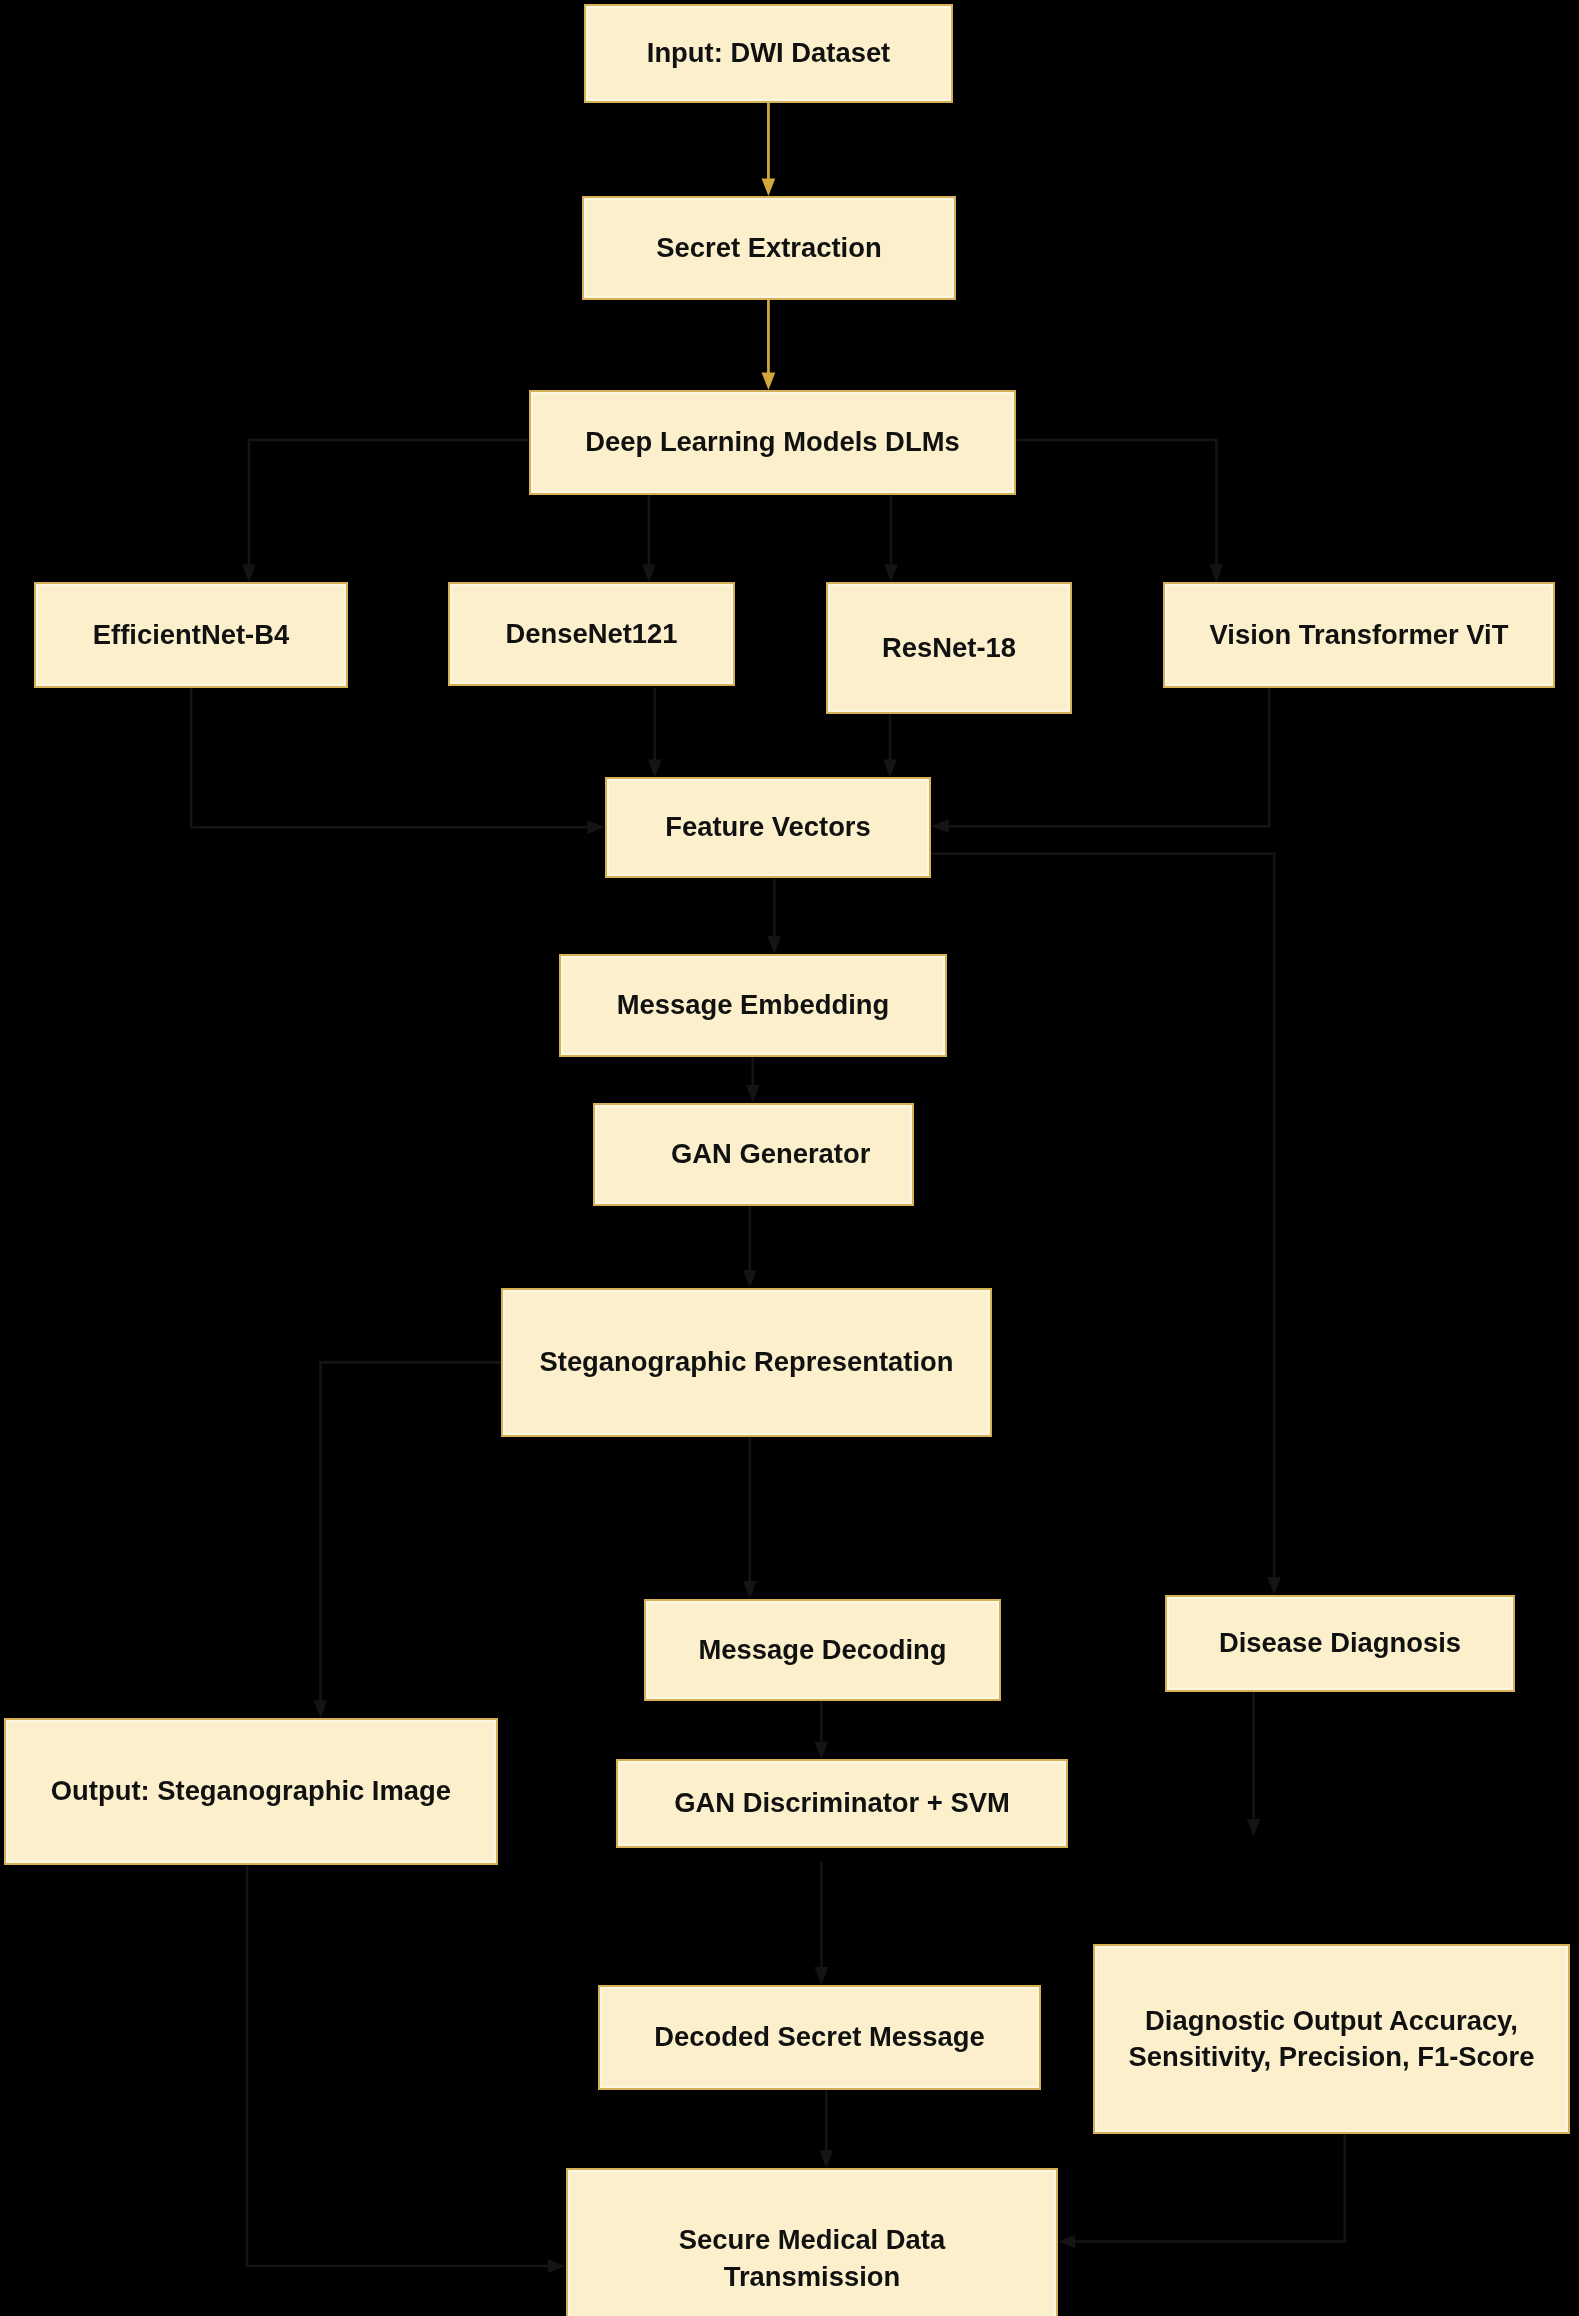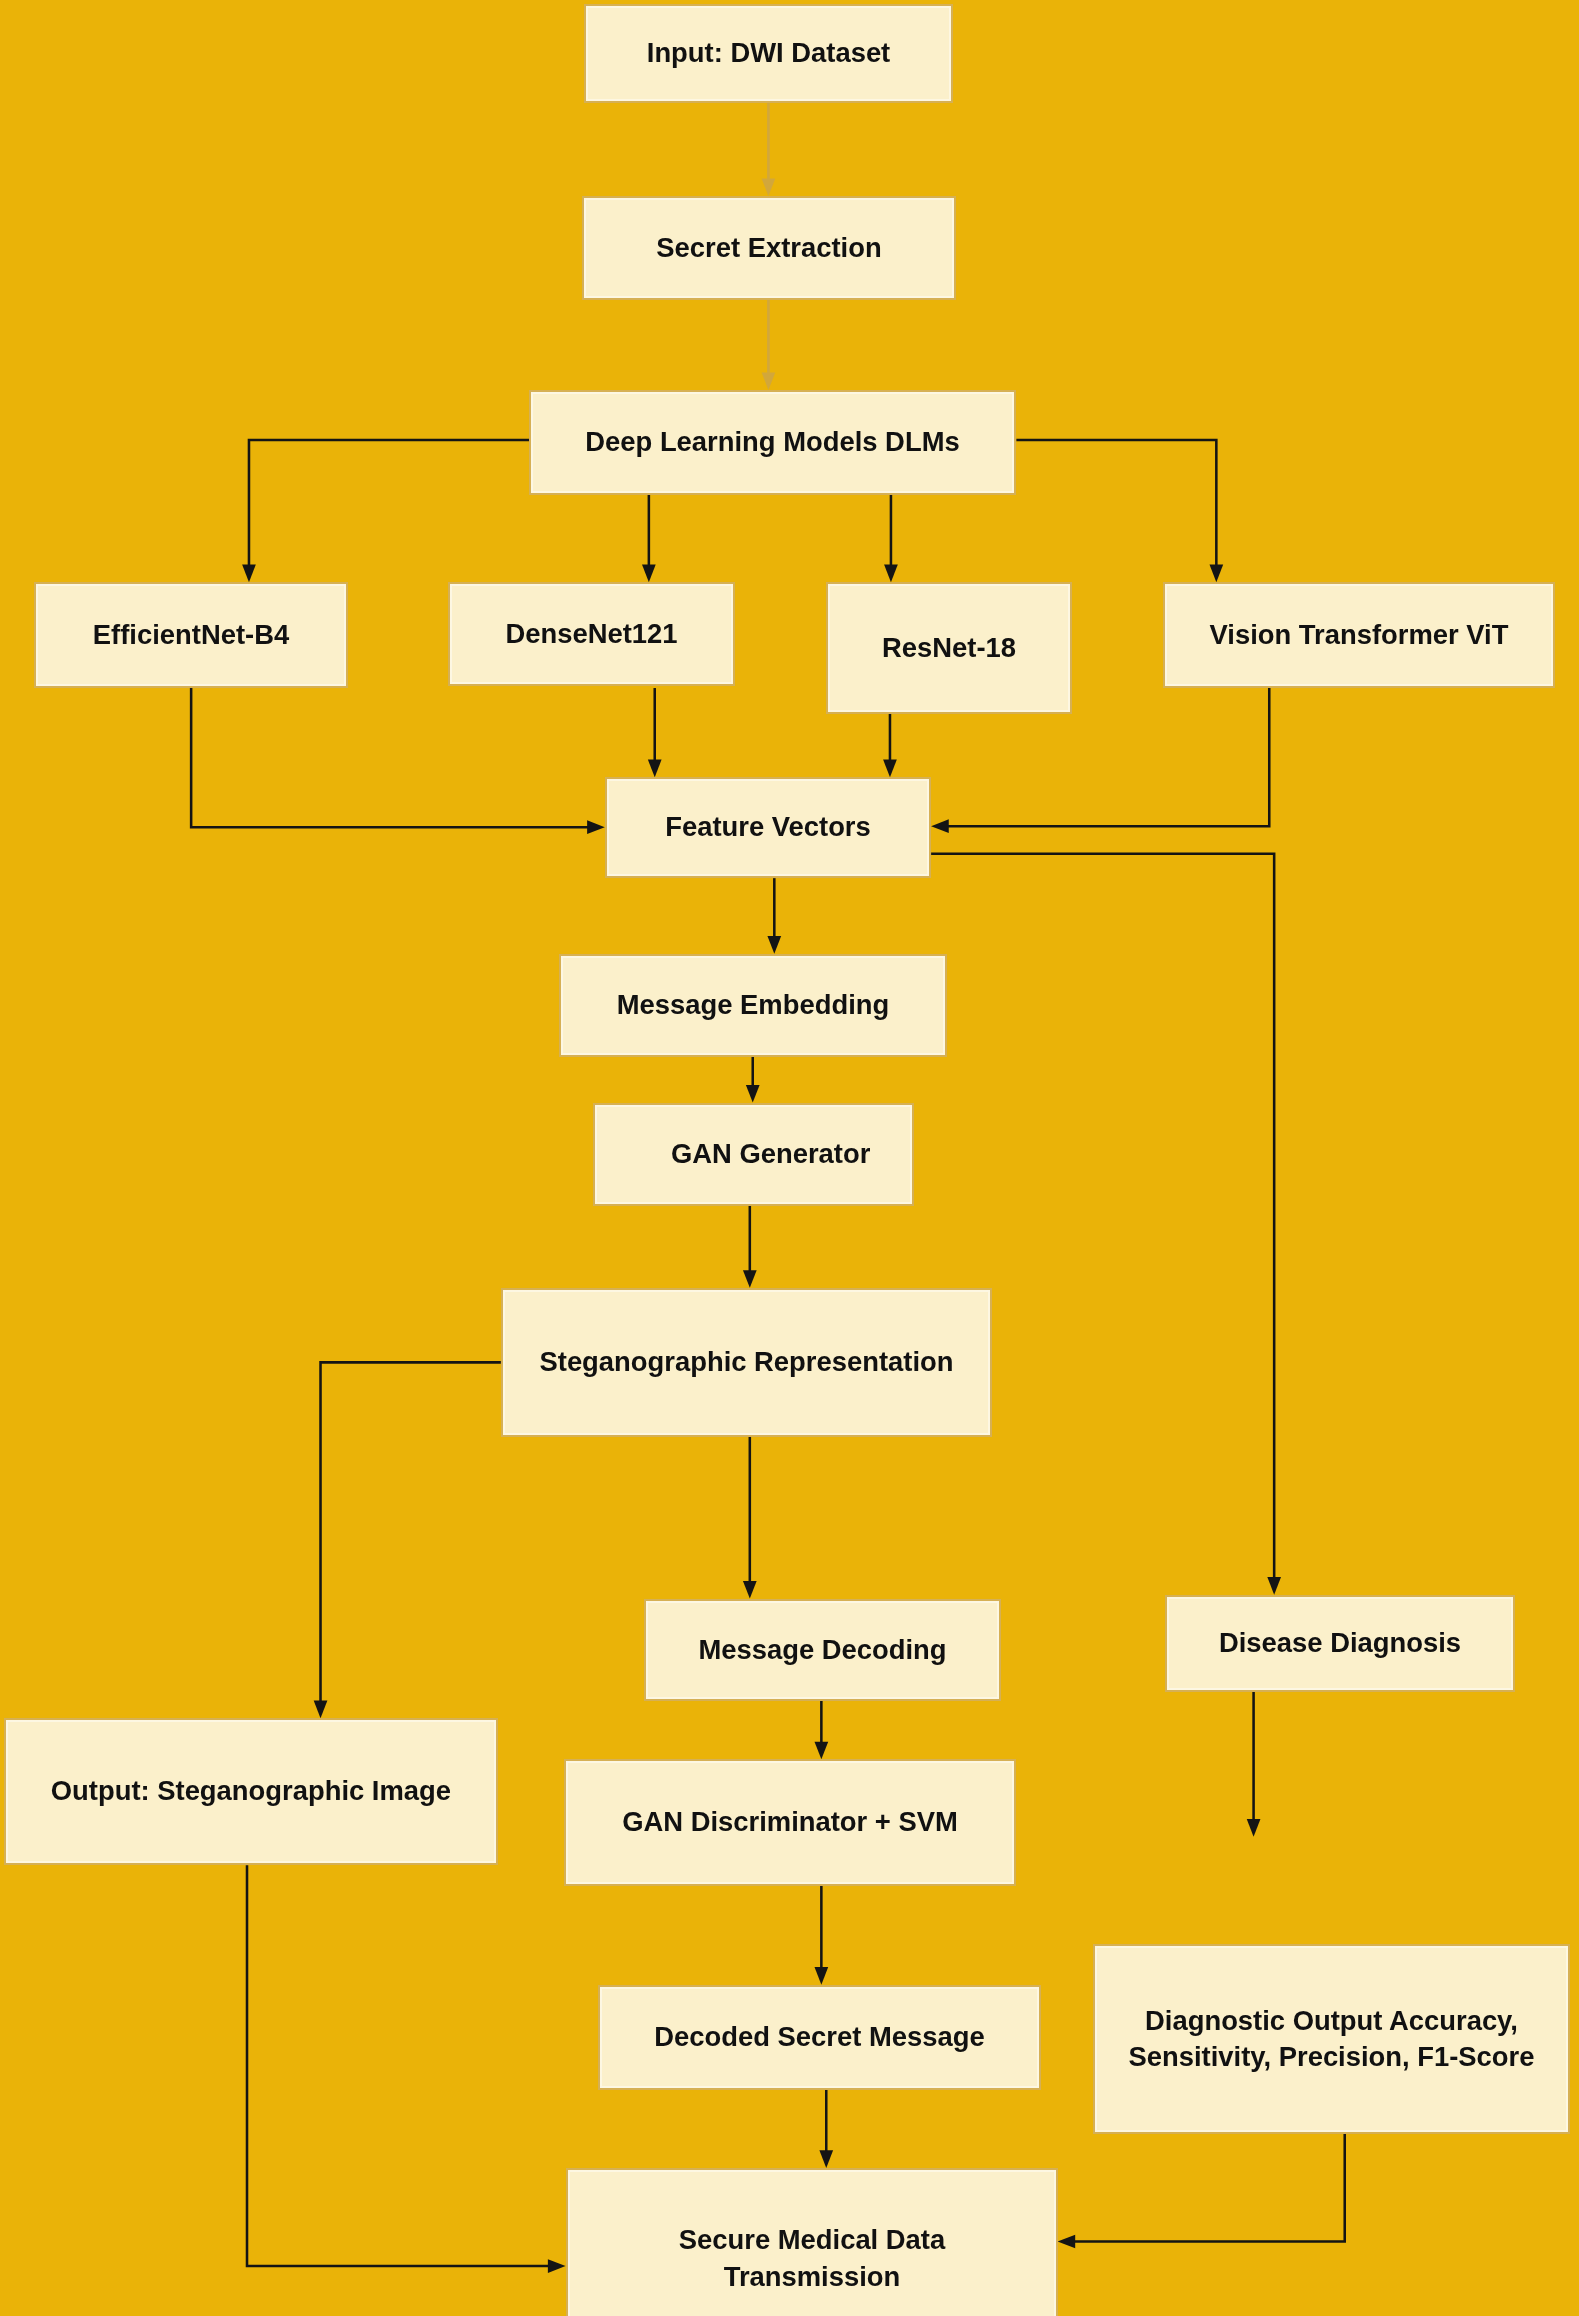--- a/index.html
+++ b/index.html
@@ -1,20 +1,20 @@
 <!DOCTYPE html>
 <html style="--node-fill: #FBF0CB; --node-border: #D6B054; --gold-arrow: #D2A73B; --line-black: #141414;"><head>
 <meta charset="utf-8">
 <style>
   html, body { margin: 0; padding: 0; background: #ffffff; }
   #canvas {
     position: relative;
     width: 1579px;
     height: 2316px;
-    background: #eab308;
+    background: #000000;
     font-family: "Liberation Sans", "DejaVu Sans", sans-serif;
     overflow: hidden;
   }
   #wires { position: absolute; left: 0; top: 0; width: 1579px; height: 2316px; }
   .conn { fill: none; stroke: var(--line-black); stroke-width: 2.6; }
   .ah   { fill: var(--line-black); stroke: none; }
   .conn.gold { stroke: var(--gold-arrow); stroke-width: 2.8; }
   .ah.gold   { fill: var(--gold-arrow); }
   .node {
     position: absolute;
@@ -40,21 +40,21 @@
   #n-eff     { left: 34px;   top: 582px;  width: 314px; height: 106px; }
   #n-dense   { left: 448px;  top: 582px;  width: 287px; height: 104px; }
   #n-res     { left: 826px;  top: 582px;  width: 246px; height: 132px; }
   #n-vit     { left: 1163px; top: 582px;  width: 392px; height: 106px; }
   #n-fv      { left: 605px;  top: 777px;  width: 326px; height: 101px; }
   #n-me      { left: 559px;  top: 954px;  width: 388px; height: 103px; }
   #n-gg      { left: 593px;  top: 1103px; width: 321px; height: 103px; padding-left: 44px; }
   #n-sr      { left: 501px;  top: 1288px; width: 491px; height: 149px; }
   #n-out     { left: 3.9px;    top: 1718px; width: 494px; height: 147px; }
   #n-md      { left: 644px;  top: 1599px; width: 357px; height: 102px; }
-  #n-gd      { left: 564px;  top: 1759px; width: 452px; height: 127px; }
+  #n-gd      { left: 616px;  top: 1759px; width: 452px; height: 89px; }
   #n-dm      { left: 598px;  top: 1985px; width: 443px; height: 105px; }
   #n-dd      { left: 1165px; top: 1595px; width: 350px; height: 97px;  }
   #n-do      { left: 1093px; top: 1944px; width: 477px; height: 190px; }
   #n-st      { left: 566px;  top: 2168px; width: 492px; height: 181px; }
 </style>
 </head>
 <body>
 
 <div id="canvas">
 

